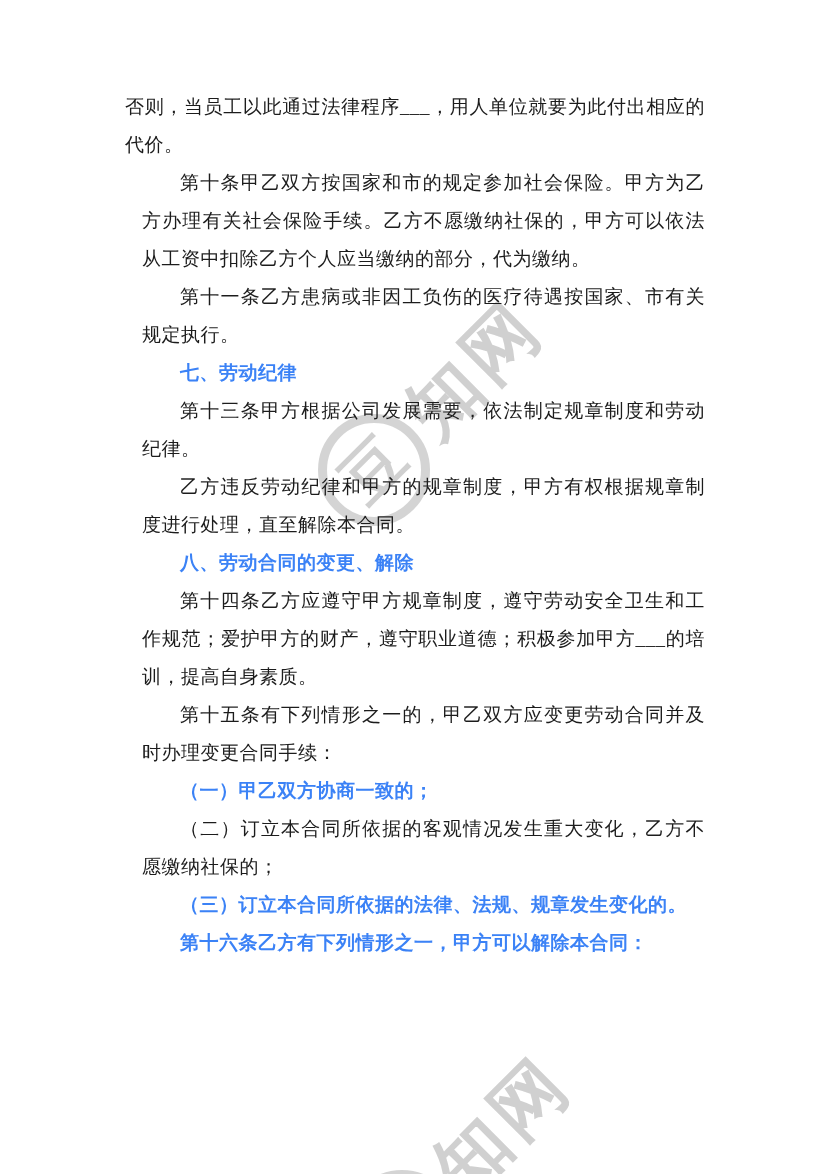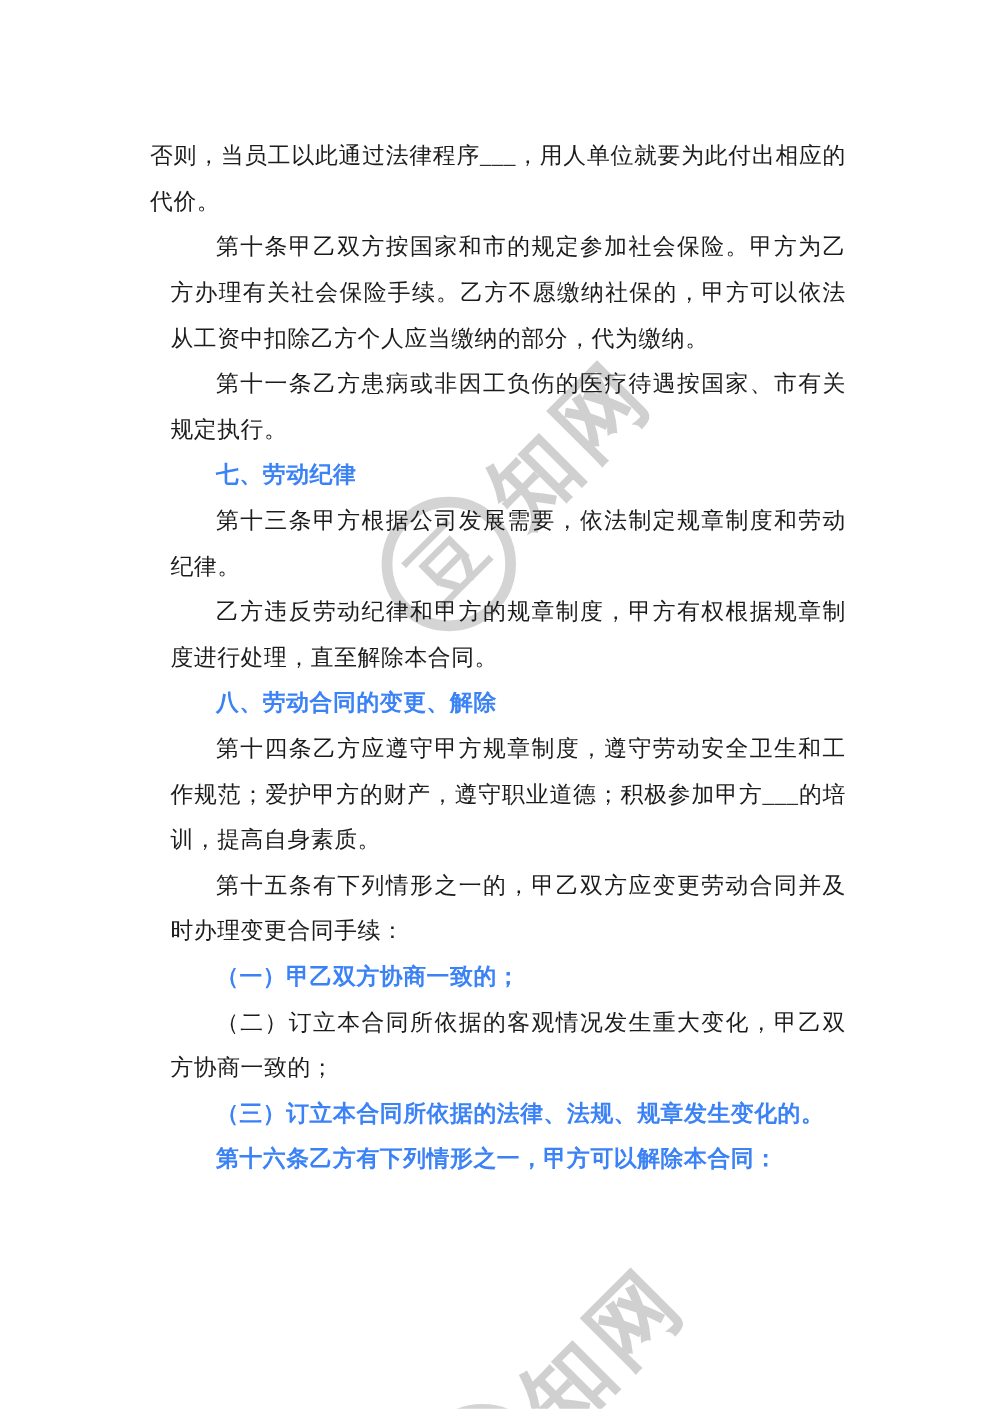--- a/index.html
+++ b/index.html
@@ -15,21 +15,21 @@
     font-family: "Liberation Serif", "DejaVu Serif", serif;
   }
   .page {
     position: absolute;
     inset: 0;
     background: #ffffff;
   }
   .content {
     position: absolute;
     left: 125px;
-    top: 112px;
+    top: 88px;
     width: 580px;
   }
   p.doc-line {
     margin: 0;
     font-size: 19px;
     line-height: 38px;
     letter-spacing: 0.5px;
     color: #1c1c1c;
     text-align: justify;
     text-justify: inter-ideograph;
@@ -101,18 +101,18 @@
       <p class="doc-line">否则，当员工以此通过法律程序___，用人单位就要为此付出相应的代价。</p>
       <p class="doc-line indent">第十条甲乙双方按国家和市的规定参加社会保险。甲方为乙方办理有关社会保险手续。乙方不愿缴纳社保的，甲方可以依法从工资中扣除乙方个人应当缴纳的部分，代为缴纳。</p>
       <p class="doc-line indent">第十一条乙方患病或非因工负伤的医疗待遇按国家、市有关规定执行。</p>
       <p class="doc-line indent bold">七、劳动纪律</p>
       <p class="doc-line indent">第十三条甲方根据公司发展需要，依法制定规章制度和劳动纪律。</p>
       <p class="doc-line indent">乙方违反劳动纪律和甲方的规章制度，甲方有权根据规章制度进行处理，直至解除本合同。</p>
       <p class="doc-line indent bold">八、劳动合同的变更、解除</p>
       <p class="doc-line indent">第十四条乙方应遵守甲方规章制度，遵守劳动安全卫生和工作规范；爱护甲方的财产，遵守职业道德；积极参加甲方___的培训，提高自身素质。</p>
       <p class="doc-line indent">第十五条有下列情形之一的，甲乙双方应变更劳动合同并及时办理变更合同手续：</p>
       <p class="doc-line indent bold">（一）甲乙双方协商一致的；</p>
-      <p class="doc-line indent">（二）订立本合同所依据的客观情况发生重大变化，甲乙双方协商一致的；</p>
+      <p class="doc-line indent">（二）订立本合同所依据的客观情况发生重大变化，乙方不愿缴纳社保的；</p>
       <p class="doc-line indent bold">（三）订立本合同所依据的法律、法规、规章发生变化的。</p>
       <p class="doc-line indent bold">第十六条乙方有下列情形之一，甲方可以解除本合同：</p>
     </div>
 
 </div>
 
 </body></html>

